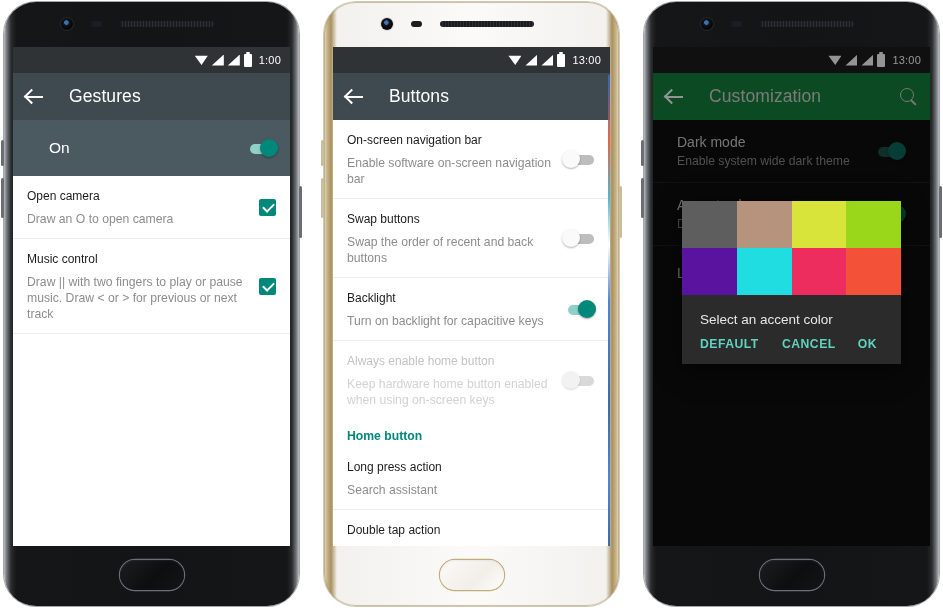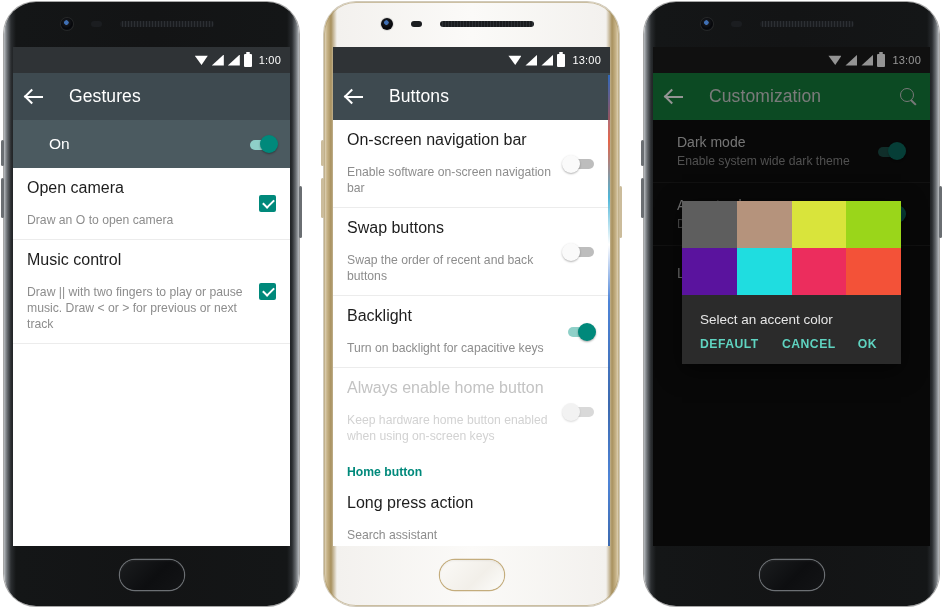--- a/index.html
+++ b/index.html
@@ -144,35 +144,35 @@
     content:"";position:absolute;left:0;top:0;width:12px;height:12px;border-radius:50%;
     border:1.7px solid #cfcfcf;
   }
   .searchicon::after{
     content:"";position:absolute;left:11px;top:11px;width:7px;height:1.7px;background:#cfcfcf;
     transform:rotate(45deg);transform-origin:left center;
   }
 
   
   .masterrow{
-    height:48px;background:#4b5a60;display:flex;align-items:center;padding:0 12px 0 36px;
+    height:56px;background:#4b5a60;display:flex;align-items:center;padding:0 12px 0 36px;
   }
   .masterrow .lbl{ color:#fff;font-size:15.5px; }
 
   
   .body-white{ background:#fff;height:100%; }
   .body-black{ background:#0e0e0e;height:100%; }
 
   .row{
     display:flex;align-items:center;padding:11px 14px 11px 14px;
     border-bottom:1px solid #ececec;background:#fff;min-height:52px;
   }
   .row .txt{ flex:1;padding-right:10px; }
-  .row .title{ font-size:16px;color:#1d1d1d;line-height:18px; }
-  .row .sub{ font-size:12.2px;color:#8d8d8d;line-height:16px;margin-top:15px; }
+  .row .title{ font-size:12px;color:#1d1d1d;line-height:18px; }
+  .row .sub{ font-size:12.2px;color:#8d8d8d;line-height:16px;margin-top:6px; }
   .row.disabled .title{ color:#c3c3c3; }
   .row.disabled .sub{ color:#d2d2d2; }
   .row.plain{ border-bottom:none; }
   .sec-head{
     padding:10px 14px 4px 14px;font-size:12.2px;color:#00897b;font-weight:700;background:#fff;
   }
   .divider-row{ border-top:1px solid #ececec; }
 
   
   .cbx{

